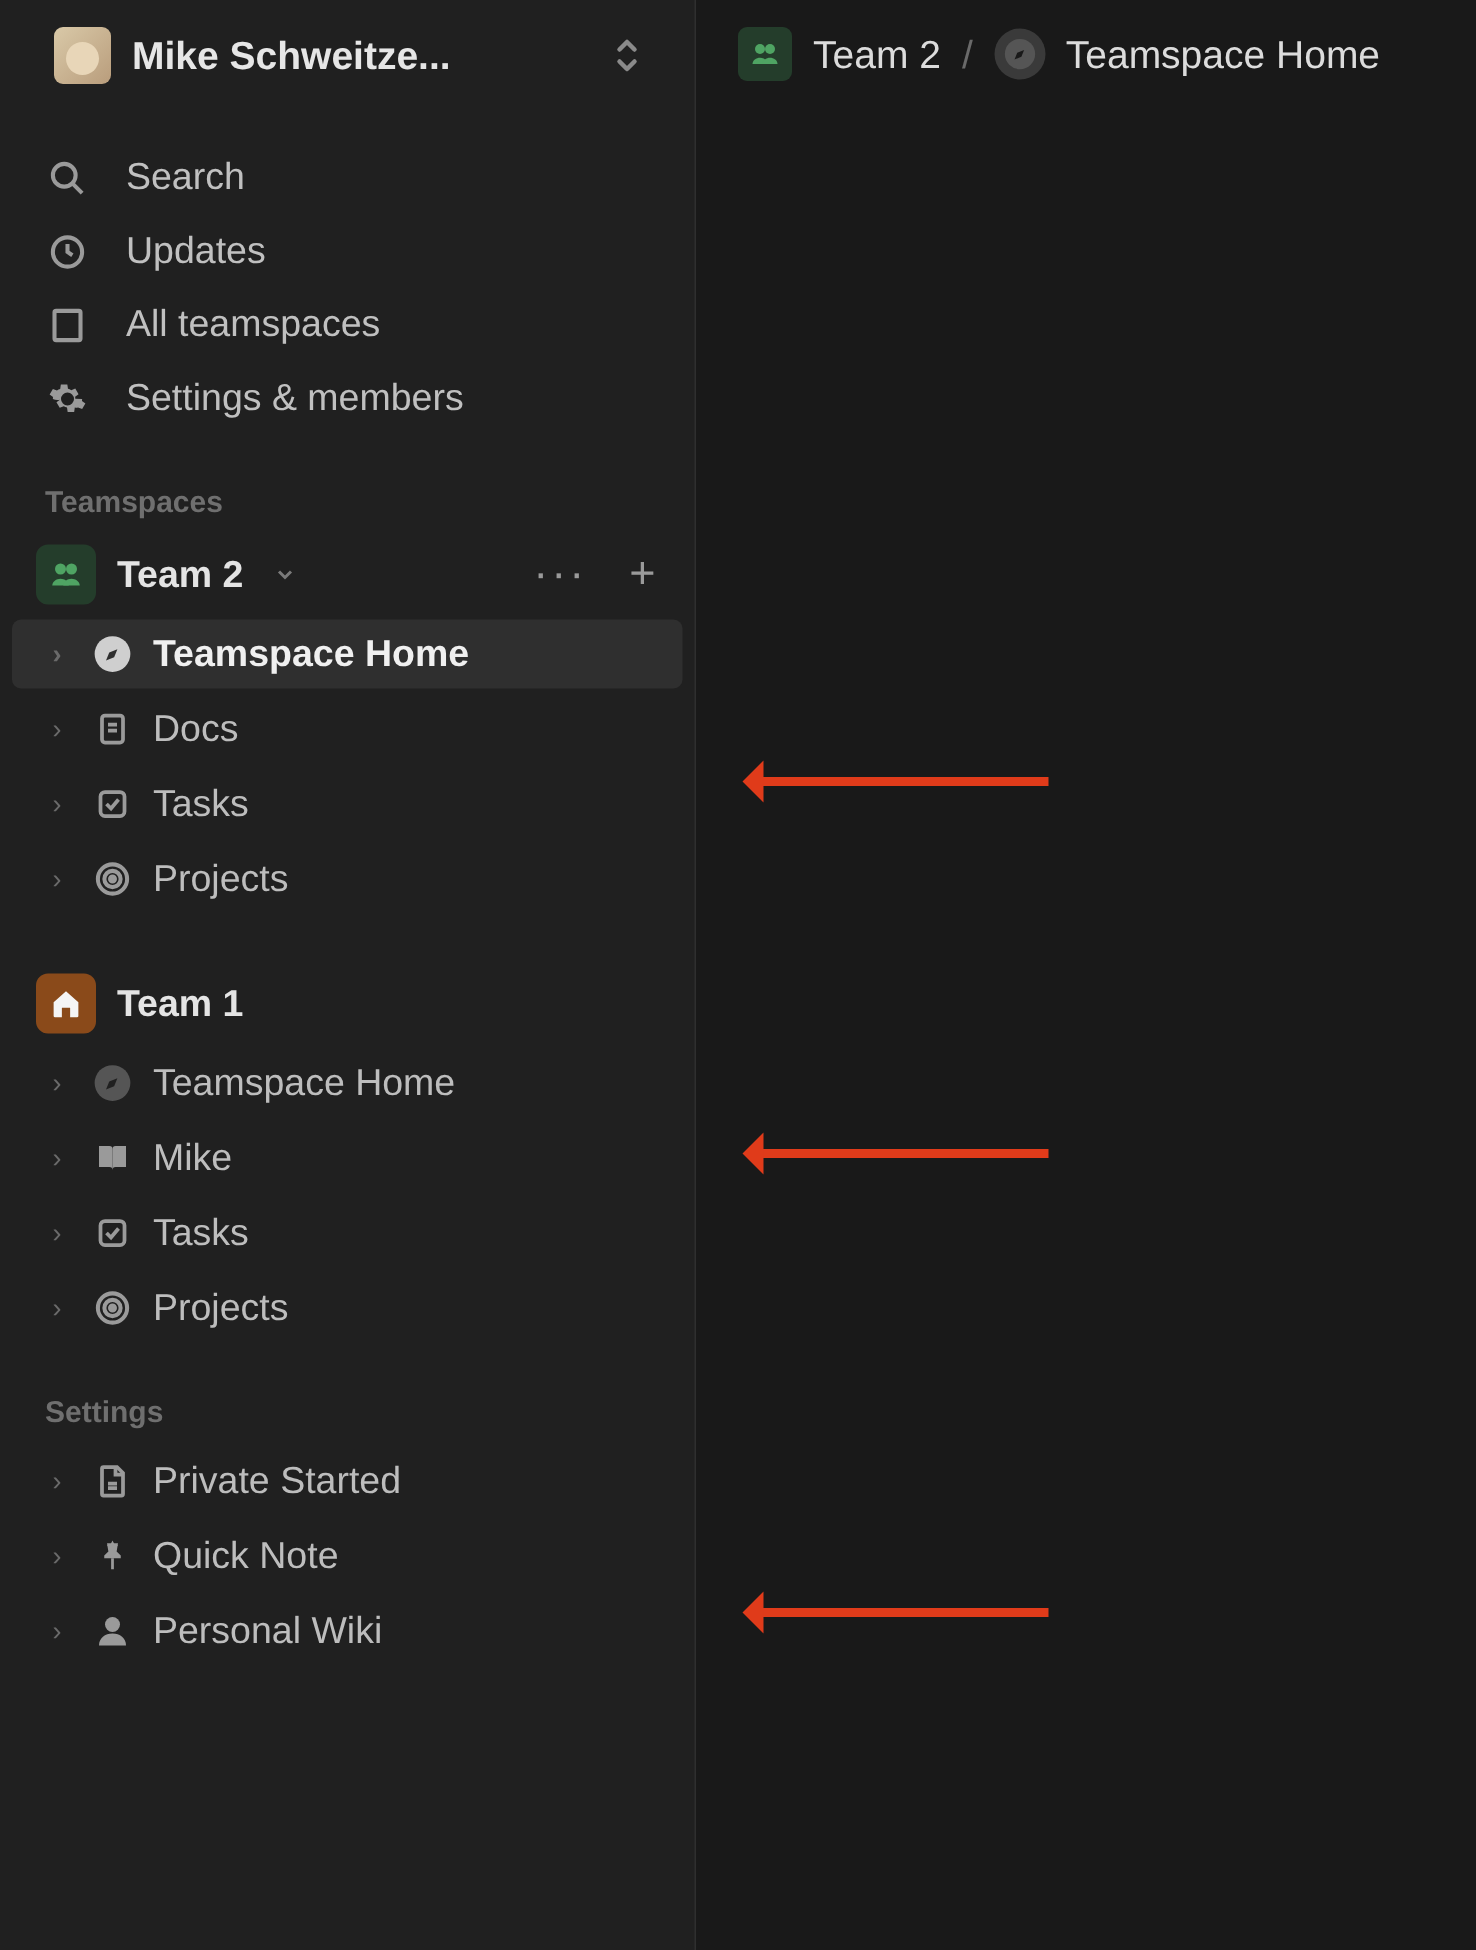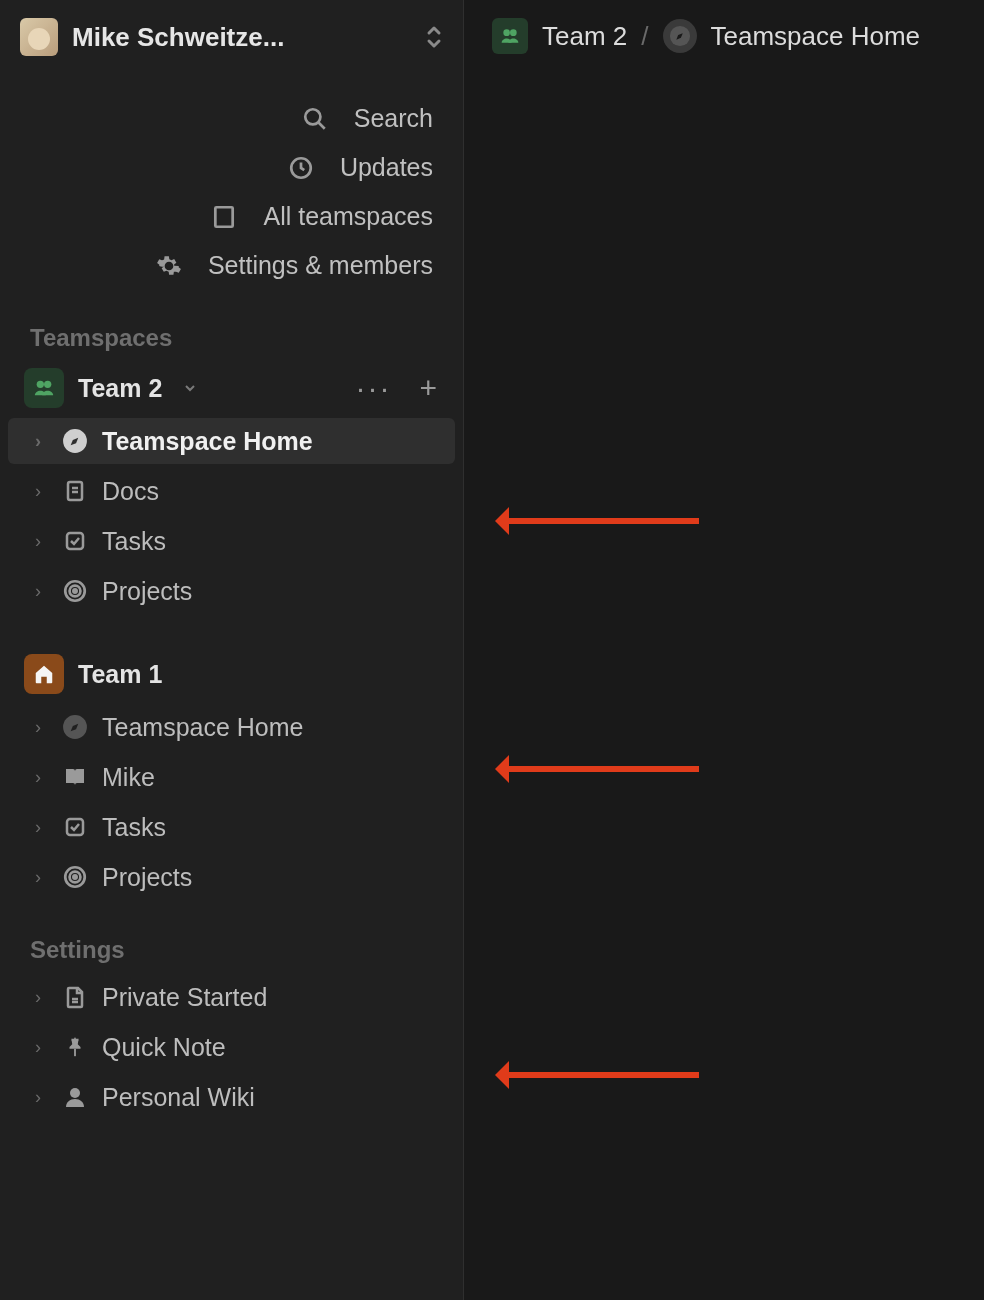--- a/index.html
+++ b/index.html
@@ -22,21 +22,21 @@
     flex-direction: column;
   }
   .main {
     flex: 1;
     background: #191919;
     position: relative;
   }
   .workspace-switcher {
     display: flex;
     align-items: center;
-    padding: 8px 20px;
+    padding: 8px 36px;
     gap: 14px;
     cursor: pointer;
   }
   .avatar {
     width: 38px;
     height: 38px;
     border-radius: 6px;
     background: linear-gradient(135deg,#d9c9a8,#b99d7c);
     position: relative;
     overflow: hidden;
@@ -67,26 +67,25 @@
   .nav-block { padding-top: 30px; }
   .nav-item {
     display: flex;
     align-items: center;
     gap: 24px;
     padding: 10px 30px;
     font-size: 25px;
     font-weight: 500;
     color: #c0c0c0;
     cursor: pointer;
-    justify-content: flex-end;
   }
   .nav-item .icon { width: 30px; display:flex; justify-content:center; color:#9a9a9a; }
   .section-header {
     padding: 34px 30px 8px 30px;
-    font-size: 24px;
+    font-size: 20px;
     font-weight: 600;
     color: #6f6f6f;
   }
   .team-row {
     display:flex;
     align-items:center;
     gap: 14px;
     padding: 8px 18px 8px 24px;
     cursor:pointer;
   }

